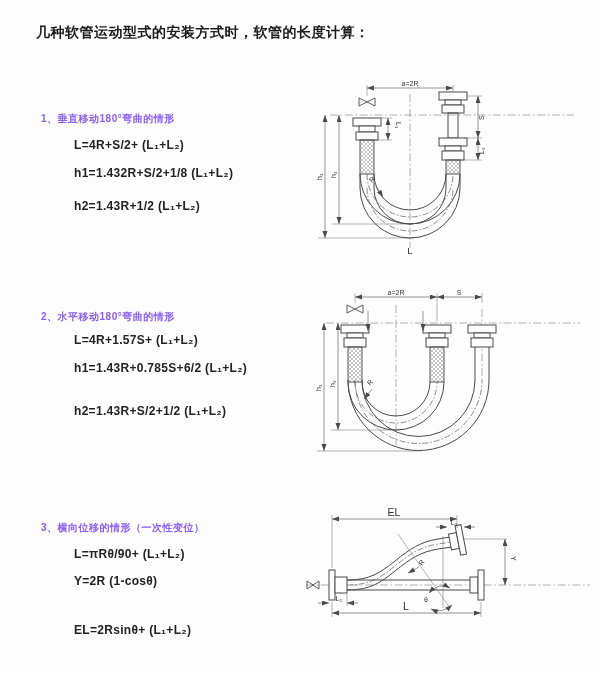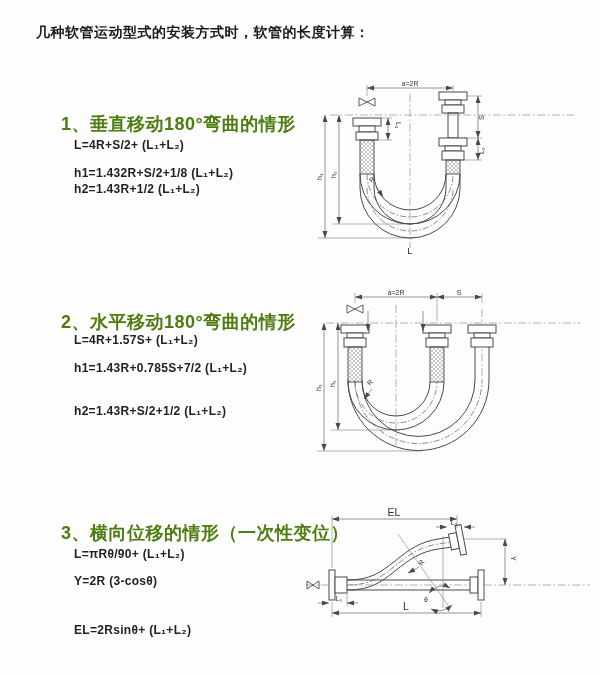--- a/index.html
+++ b/index.html
@@ -1,21 +1,21 @@
 <!DOCTYPE html>
 <html><head>
 <meta charset="utf-8">
 <style>
   html,body{margin:0;padding:0;}
   body{background:#fdfdfd;font-family:"Liberation Sans",sans-serif;}
   .page{position:relative;width:600px;height:675px;background:#fdfdfd;overflow:hidden;padding-left:48px;}
   .title{position:absolute;left:36px;top:24px;font-size:14px;font-weight:700;
          letter-spacing:.5px;color:#1c1c1c;white-space:nowrap;}
-  .heading{position:absolute;left:61px;font-size:18px;font-weight:700;
-           letter-spacing:.5px;color:#4d7c0f;white-space:nowrap;}
+  .heading{position:absolute;left:41px;font-size:10px;font-weight:700;
+           letter-spacing:.5px;color:#8b5cf6;white-space:nowrap;}
   .formula{position:absolute;left:74px;font-size:12px;font-weight:600;
            letter-spacing:.3px;color:#222;white-space:nowrap;}
   .dia{position:absolute;}
   .dia text{font-family:"Liberation Sans",sans-serif;fill:#333;}
   .pipe{fill:none;stroke:#4a4a4a;stroke-width:1;}
   .flg{fill:#fdfdfd;stroke:#4a4a4a;stroke-width:1;}
   .hatch1{stroke:#4a4a4a;stroke-width:.9;}
   .dim{stroke:#5f5f5f;stroke-width:.65;fill:none;}
   .ext{stroke:#6a6a6a;stroke-width:.5;fill:none;}
   .cl{stroke:#828282;stroke-width:.6;fill:none;stroke-dasharray:8 2.5 1.8 2.5;}
@@ -26,30 +26,30 @@
 </head>
 <body>
 
 <div class="page">
 
   <div class="title">几种软管运动型式的安装方式时，软管的长度计算：</div>
 
   <div class="heading" style="top:112px">1、垂直移动180°弯曲的情形</div>
   <div class="formula" style="top:138px">L=4R+S/2+ (L₁+L₂)</div>
   <div class="formula" style="top:166px">h1=1.432R+S/2+1/8 (L₁+L₂)</div>
-  <div class="formula" style="top:182px">h2=1.43R+1/2 (L₁+L₂)</div>
+  <div class="formula" style="top:199px">h2=1.43R+1/2 (L₁+L₂)</div>
 
   <div class="heading" style="top:310px">2、水平移动180°弯曲的情形</div>
   <div class="formula" style="top:333px">L=4R+1.57S+ (L₁+L₂)</div>
-  <div class="formula" style="top:361px">h1=1.43R+0.785S+7/2 (L₁+L₂)</div>
+  <div class="formula" style="top:361px">h1=1.43R+0.785S+6/2 (L₁+L₂)</div>
   <div class="formula" style="top:404px">h2=1.43R+S/2+1/2 (L₁+L₂)</div>
 
   <div class="heading" style="top:521px">3、横向位移的情形（一次性变位）</div>
   <div class="formula" style="top:547px">L=πRθ/90+ (L₁+L₂)</div>
-  <div class="formula" style="top:574px">Y=2R (3-cosθ)</div>
+  <div class="formula" style="top:574px">Y=2R (1-cosθ)</div>
   <div class="formula" style="top:623px">EL=2Rsinθ+ (L₁+L₂)</div>
 
   <svg class="dia" style="left:312px;top:78px" width="278" height="178" viewBox="0 0 278 178">
     <defs>
       <marker id="ar1" markerUnits="userSpaceOnUse" markerWidth="8" markerHeight="6" refX="7" refY="2.5" orient="auto-start-reverse">
         <path d="M0,0 L7,2.5 L0,5 Z" fill="#4a4a4a"></path>
       </marker>
       <pattern id="brd1" patternUnits="userSpaceOnUse" width="4" height="4">
         <path d="M0,0 L4,4 M4,0 L0,4" stroke="#8f8f8f" stroke-width=".5"></path>
       </pattern>

